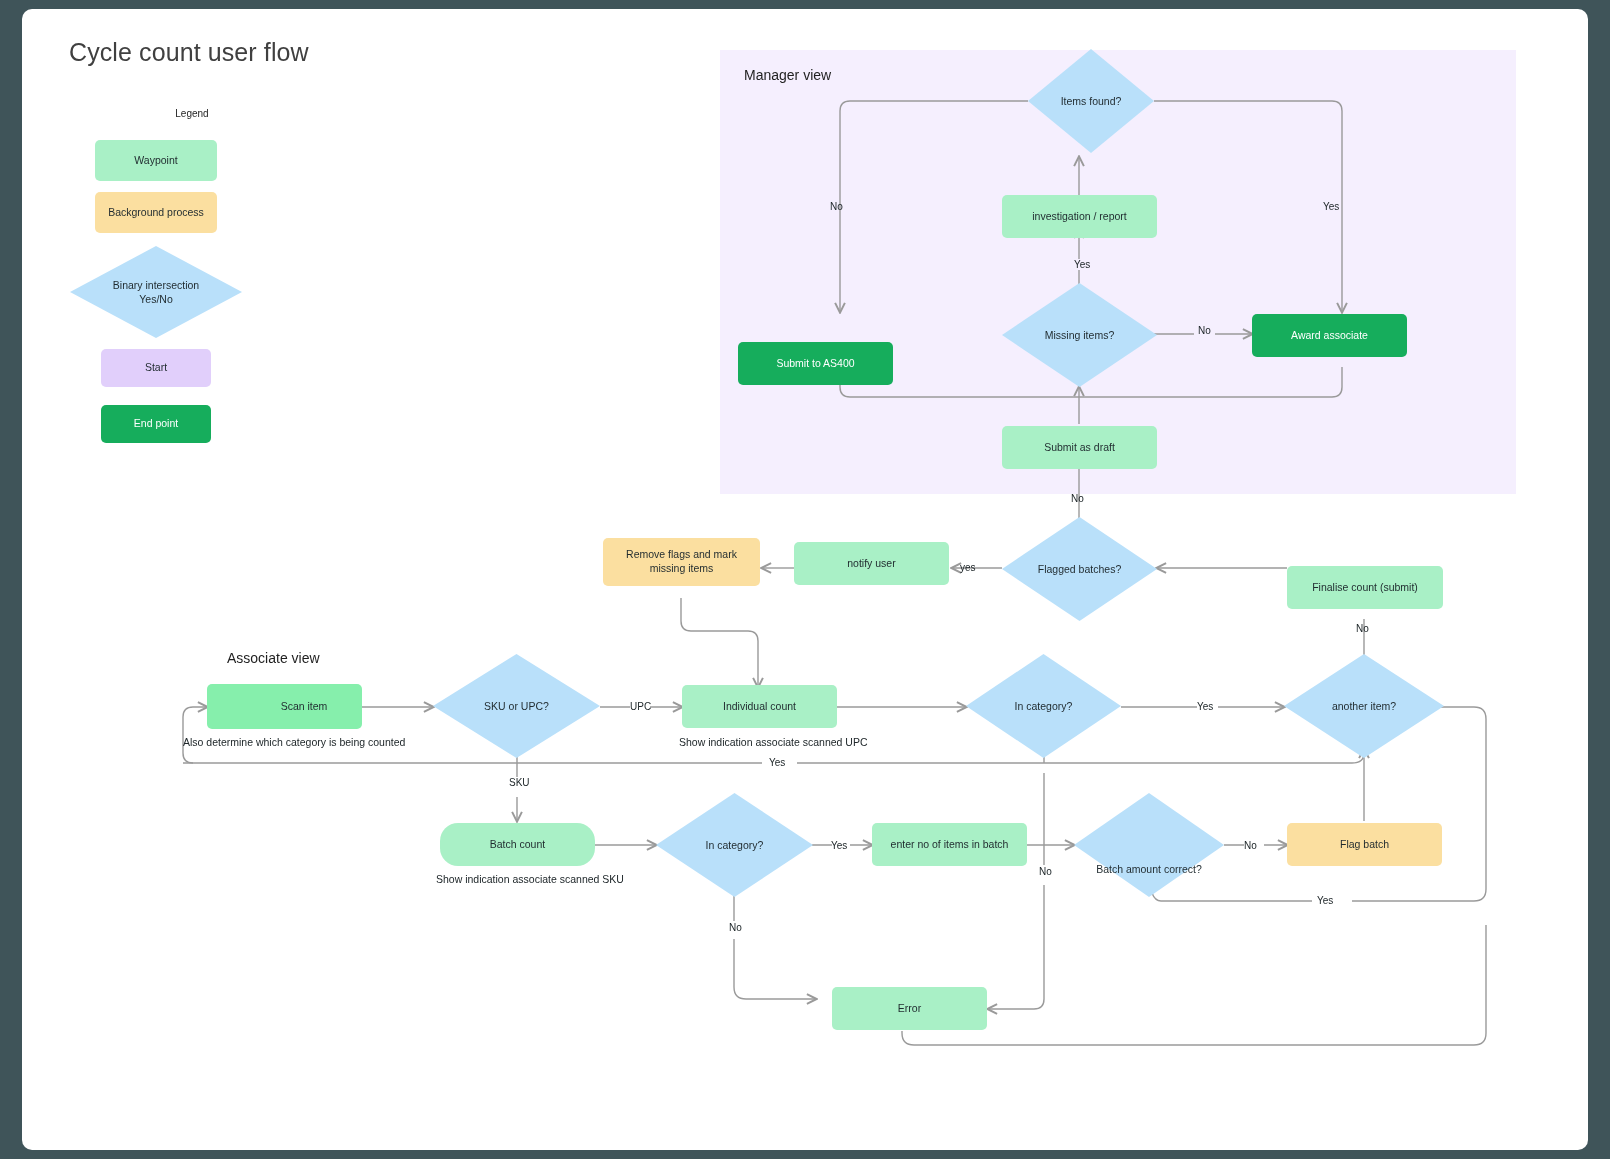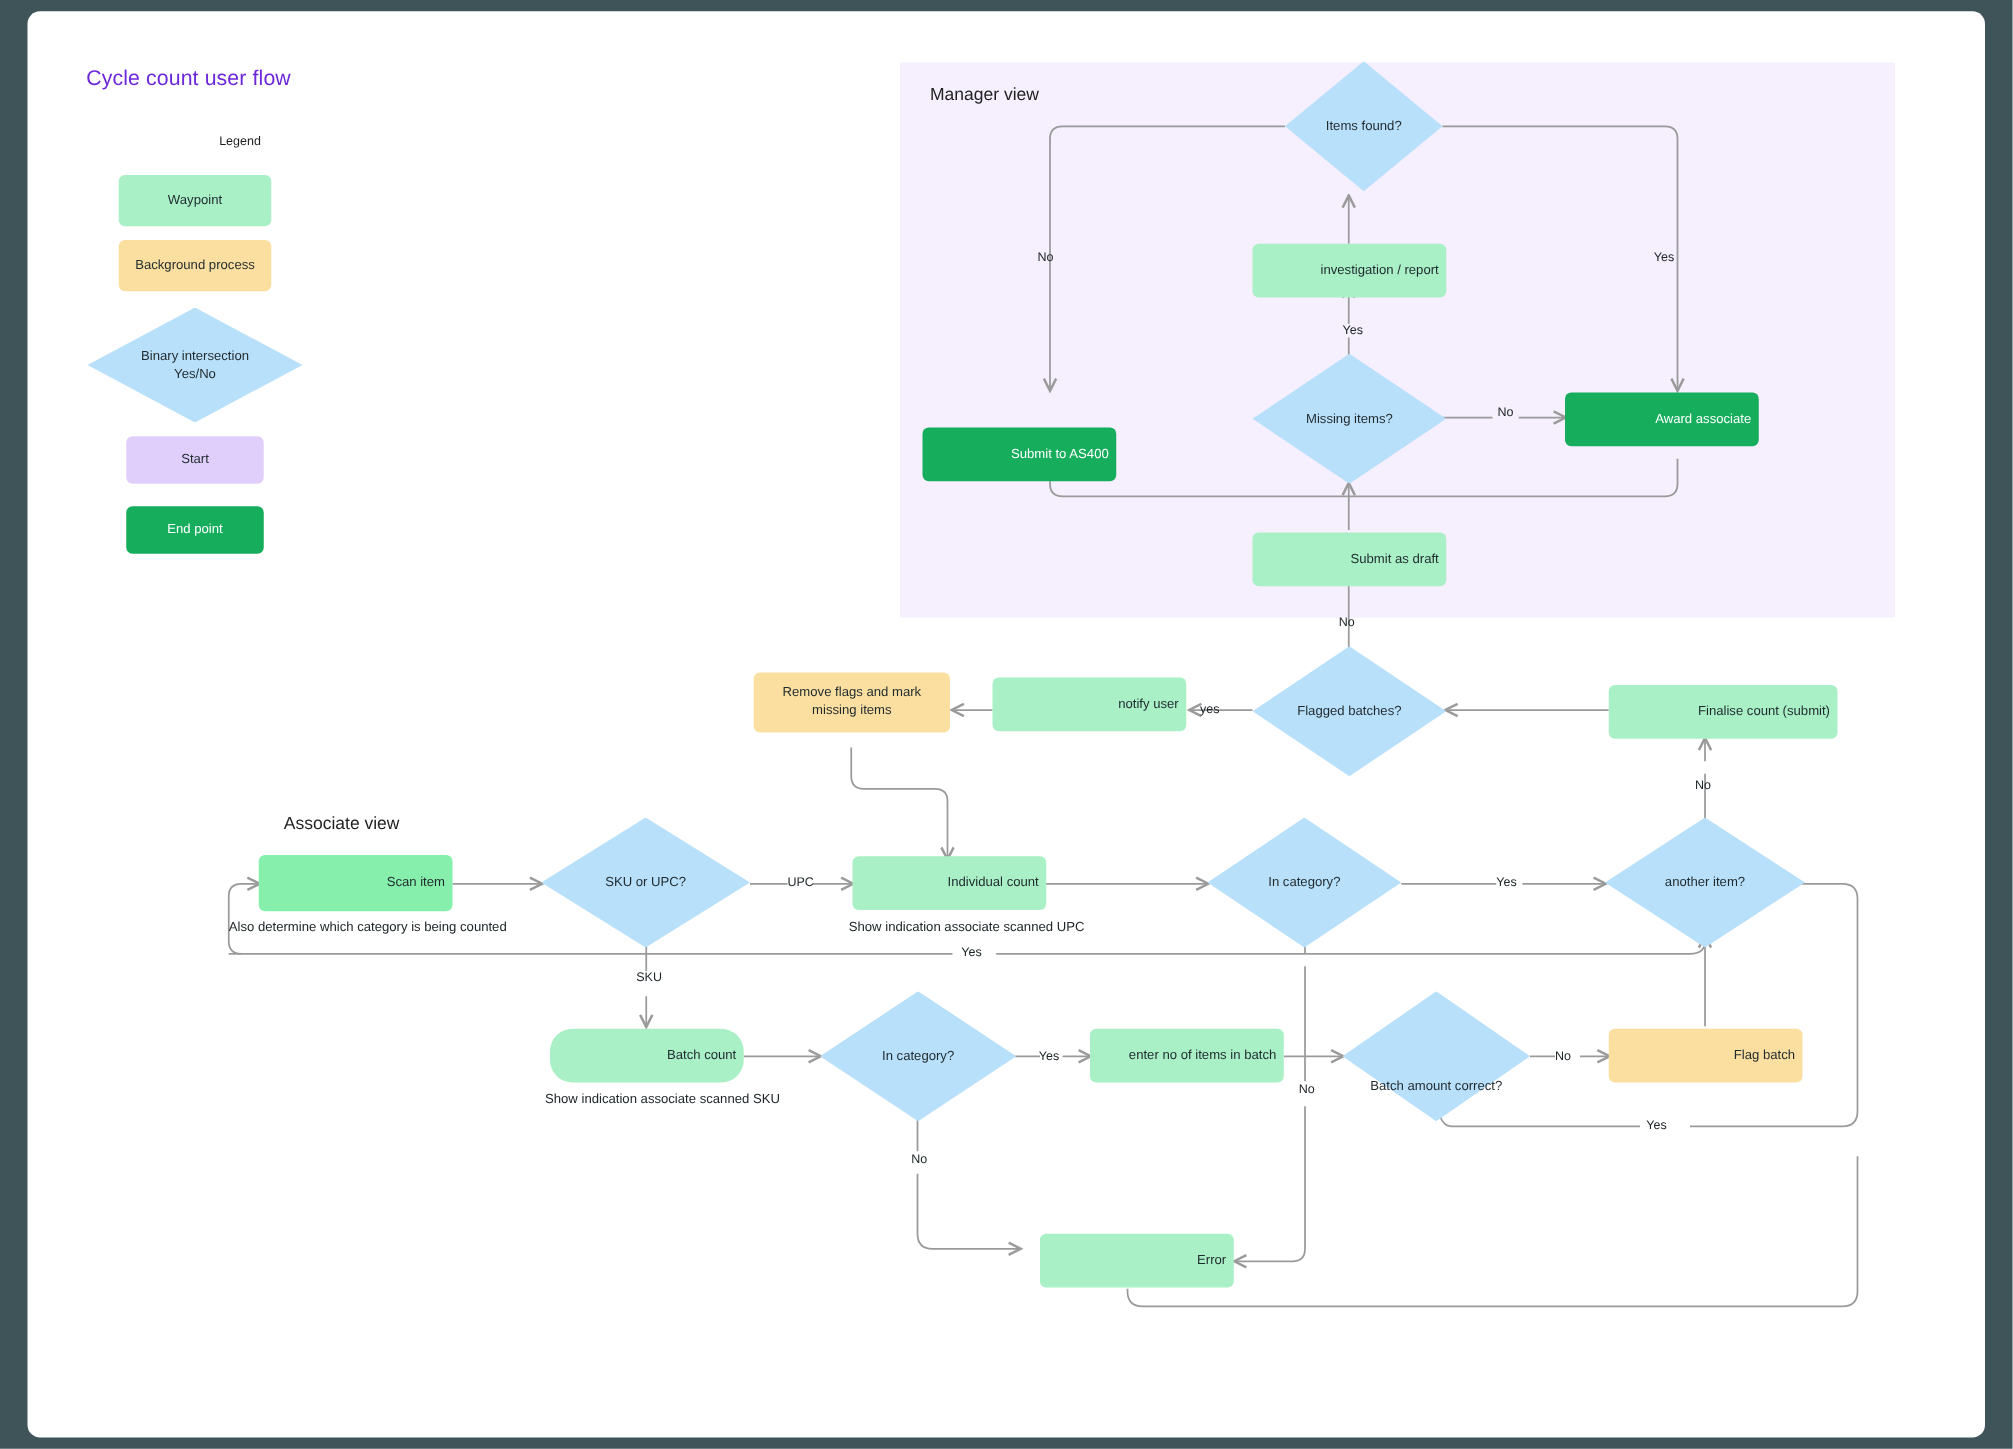--- a/index.html
+++ b/index.html
@@ -15,42 +15,42 @@
     left:22px;top:9px;
     width:1566px;height:1141px;
     background:#ffffff;
     border-radius:10px;
     overflow:hidden;
   }
   .abs{position:absolute;}
 
   
   #page-title{
-    left:47px;top:44px;
-    font-size:17px;color:#6d28d9;font-weight:400;
+    left:47px;top:29px;
+    font-size:25px;color:#404040;font-weight:400;
     letter-spacing:.1px;
   }
 
   
   #legend-title{
     left:110px;top:99px;width:120px;text-align:center;
     font-size:10px;color:#1f1f1f;
   }
   .legend-box{
     border-radius:5px;
     display:flex;align-items:center;justify-content:center;
     text-align:center;
     font-size:10.5px;color:#1f2a2e;
     line-height:1.25;
   }
 
   
   .node{
     border-radius:5px;
-    display:flex;align-items:center;justify-content:flex-end;
+    display:flex;align-items:center;justify-content:center;
     text-align:center;
     font-size:10.5px;line-height:1.3;
     color:#1f2a2e;
     padding:0 6px;
     box-sizing:border-box;
   }
   .node.green{background:#a9f0c6;}
   .node.yellow{background:#fbdfa0;}
   .node.purple{background:#86efac;padding-left:45px;}
   .node.dark{background:#16ad5c;color:#ffffff;}
@@ -243,21 +243,21 @@
     <span>notify user</span>
   </div>
 
   <div class="diamond-wrap" style="left:980px;top:508px;width:155px;height:104px;">
     <div class="diamond-shape"></div>
     <div class="diamond-label">
         <span>Flagged batches?</span>
       </div>
   </div>
 
-  <div class="abs node green" style="left:1265px;top:539px;width:183px;height:43px;">
+  <div class="abs node green" style="left:1265px;top:557px;width:156px;height:43px;">
     <span>Finalise count (submit)</span>
   </div>
 
   <div class="edge-label" style="left:938px;top:553px;">yes</div>
   <div class="edge-label" style="left:1334px;top:614px;">No</div>
 
   <div class="abs" id="associate-view-title">Associate view</div>
 
   <div class="abs node purple" style="left:185px;top:675px;width:155px;height:45px;">
     <span>Scan item</span>

